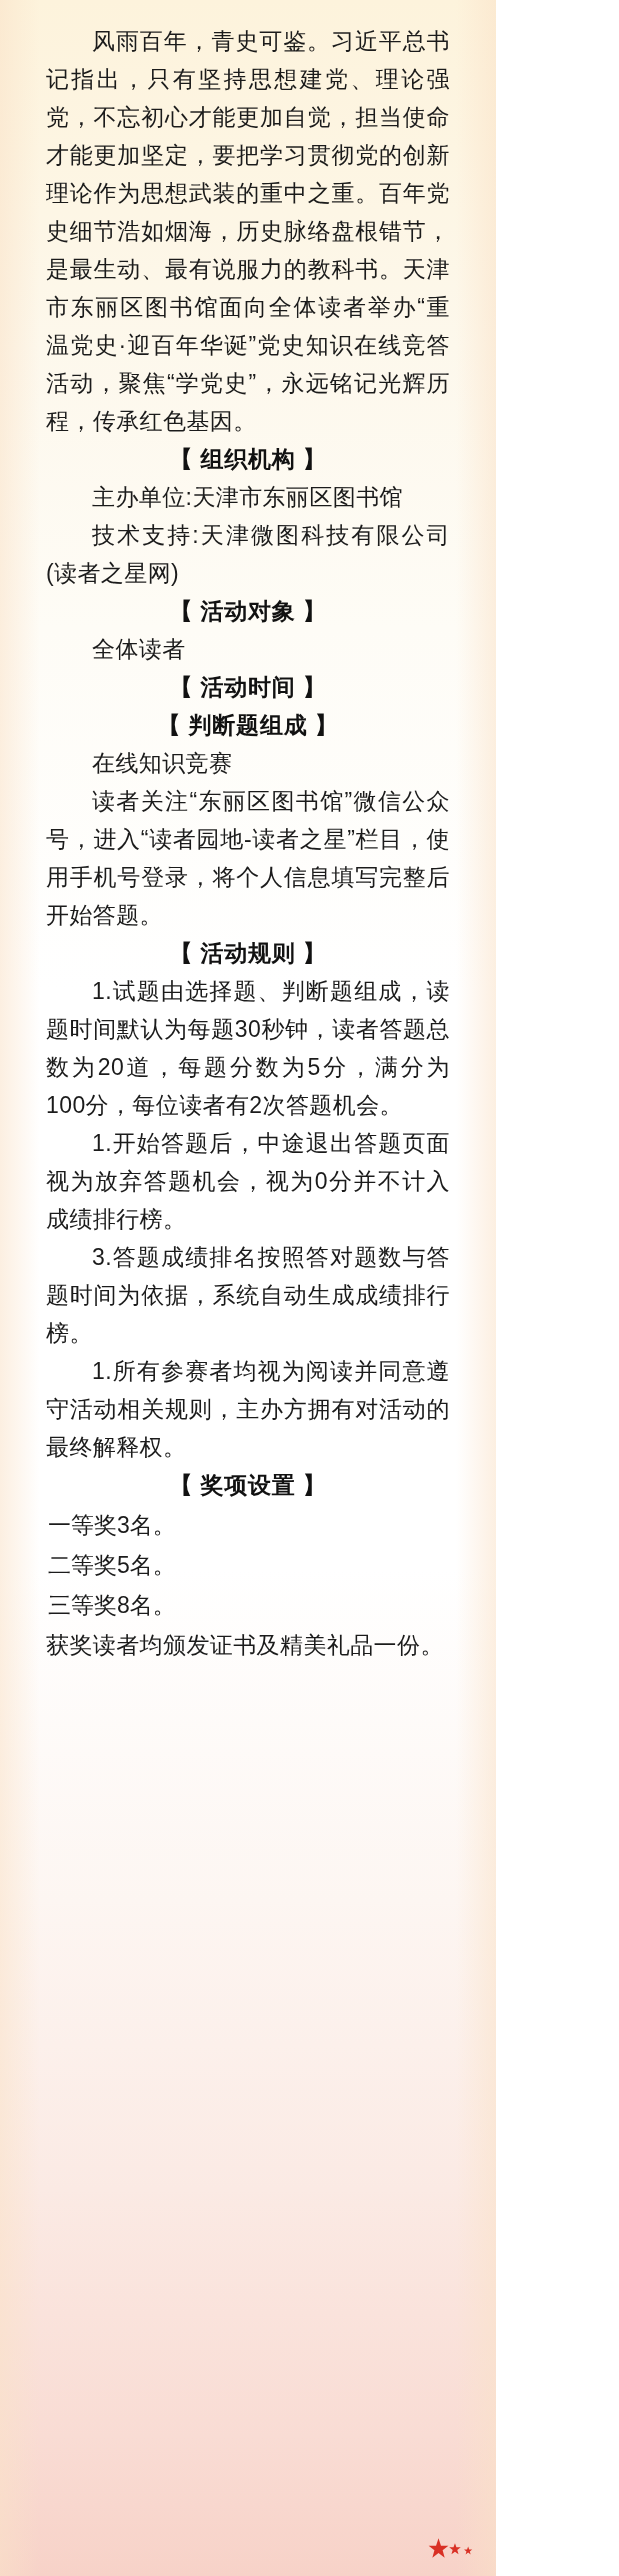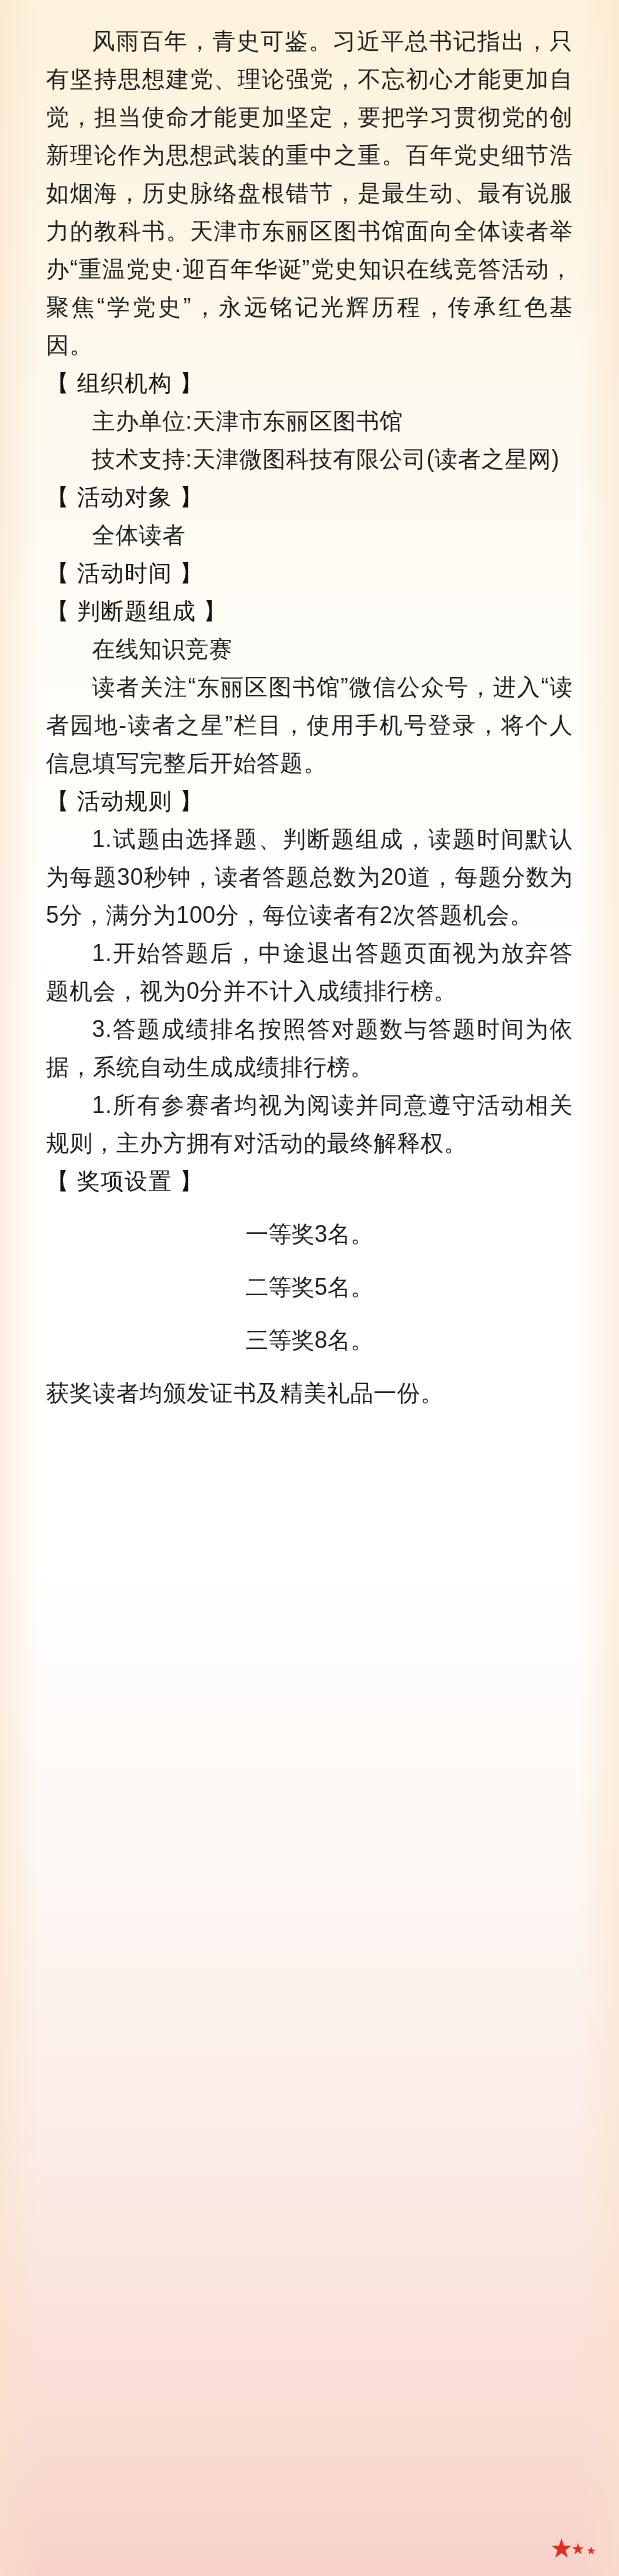--- a/index.html
+++ b/index.html
@@ -7,21 +7,21 @@
     padding: 0;
   }
   body {
     width: 619px;
     height: 2576px;
     background: #ffffff;
     font-family: "Liberation Sans", "DejaVu Sans", sans-serif;
   }
   .page {
     position: relative;
-    width: 619px;
+    width: 496px;
     height: 2576px;
     box-sizing: border-box;
     overflow: hidden;
     
     background:
       linear-gradient(to bottom,
         #fdf3dc 0px,
         #fdf5e2 149px,
         #fdf8ec 347px,
         #fefcf6 628px,
@@ -66,30 +66,30 @@
   .para.no-indent {
     text-indent: 0;
   }
   .para.indent1 {
     text-indent: 2em;
   }
   .heading {
     font-size: 23px;
     line-height: 38px;
     color: #111111;
-    font-weight: 400;
+    text-align: center;
+    font-weight: 700;
     margin: 0;
     letter-spacing: 0.8px;
   }
   .center-line {
     font-size: 23px;
     line-height: 38px;
     color: #1b1b1b;
-    text-align: center;
-    margin: 15px;
+    margin: 2px;
     font-weight: 500;
   }
   
   .badge {
     position: absolute;
     right: 18px;
     bottom: 11.6px;
     width: 51px;
     height: 30px;
     display: flex;

